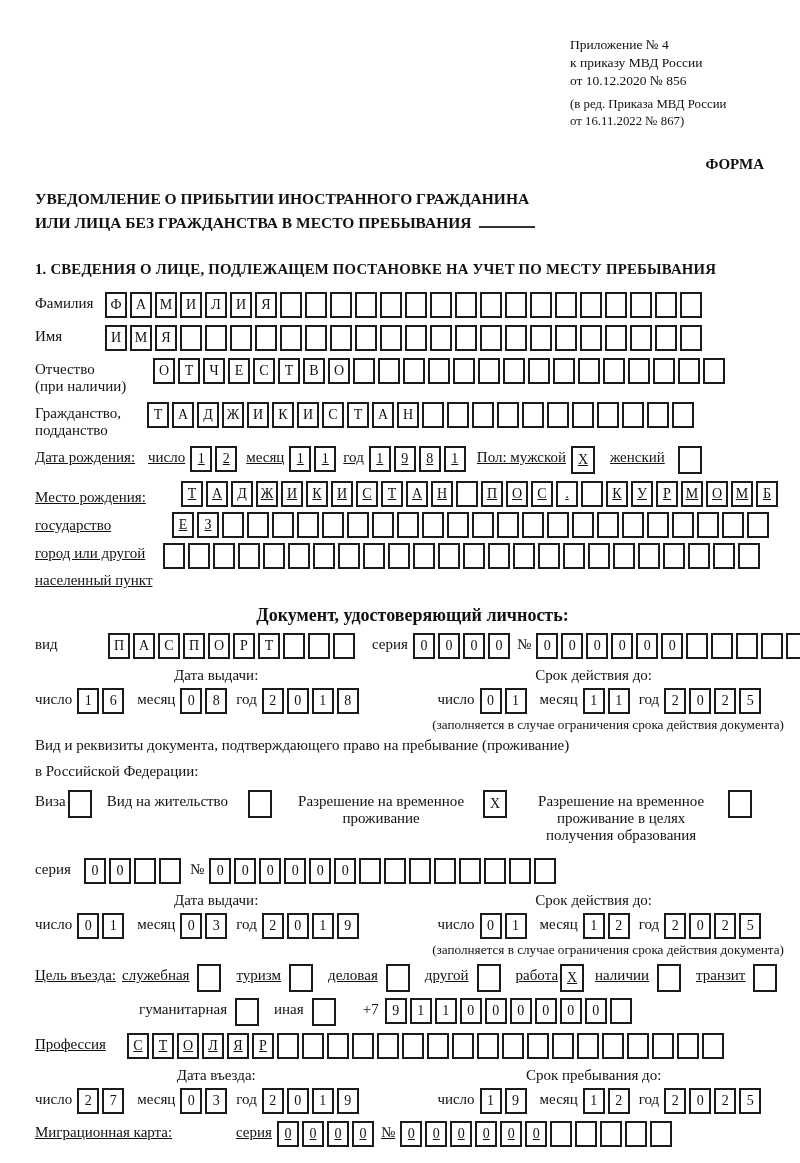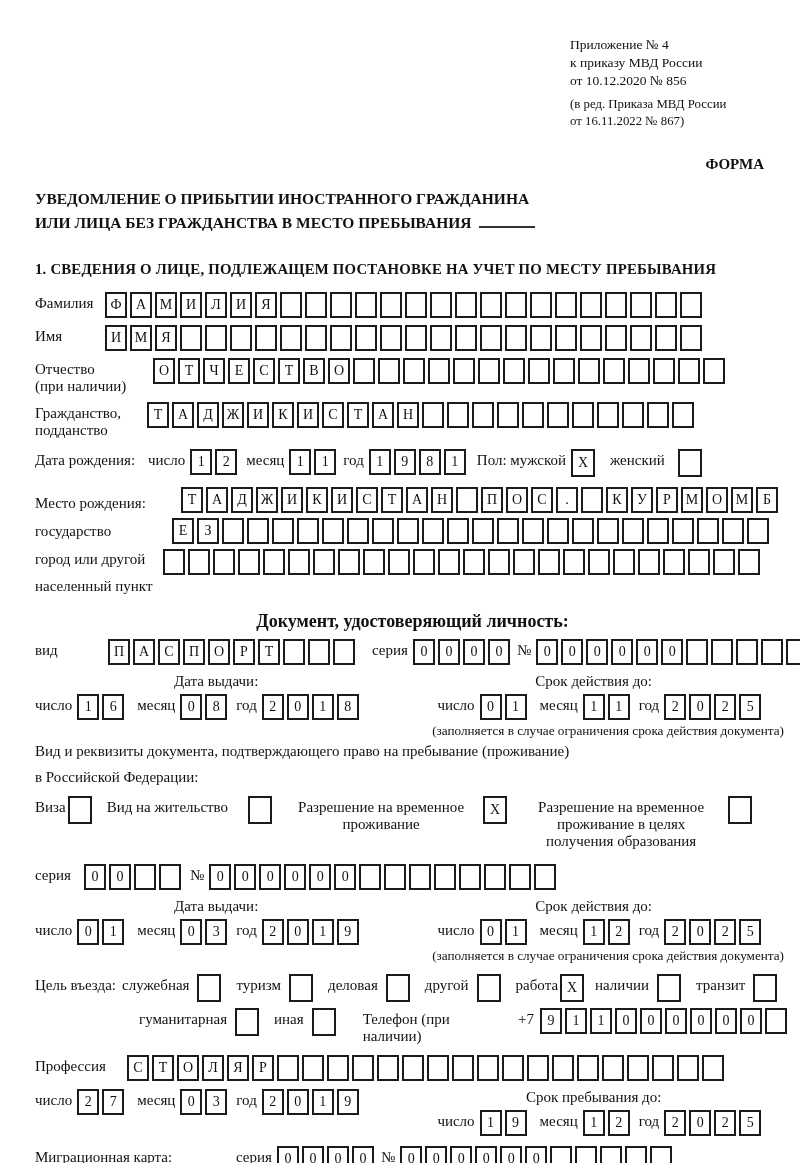--- a/index.html
+++ b/index.html
@@ -34,21 +34,21 @@
   .drow{display:flex;align-items:flex-start;}
   .note{text-align:right;font-size:13.2px;margin-top:3px;padding-right:6px;}
   .intro{margin-top:0;line-height:1.7;}
   .optrow{display:flex;align-items:flex-start;margin-top:6px;}
   .opt{display:flex;align-items:flex-start;margin-right:12px;}
   .opt .olabel{padding-top:3px;margin-right:8px;}
   .opt .center{text-align:center;}
   .w190{width:188px;}
   .w200{width:198px;}
   .indent{margin-left:104px;}
-  .mt10{margin-top:10px;}
+  .mt10{text-decoration:underline;}
   .mt14{margin-top:14px;}
 </style>
 </head>
 <body>
 
 <div class="appendix">
   <div>Приложение № 4</div>
   <div>к приказу МВД России</div>
   <div>от 10.12.2020 № 856</div>
   <div class="sub">
@@ -525,21 +525,20 @@
 
 <div class="optrow indent">
   <span class="opt">
       <span class="olabel">гуманитарная</span>
       <span class="cell cb"></span>
     </span>
   <span class="opt" style="margin-right:24px">
       <span class="olabel">иная</span>
       <span class="cell cb"></span>
     </span>
-  <span class="olabel" style="padding-top:3px;margin-right:18px">Телефон (при наличии)</span>
   <span class="olabel" style="padding-top:3px;margin-right:6px">+7</span>
   <span class="cells">
       <span class="cell">9</span>
       <span class="cell">1</span>
       <span class="cell">1</span>
       <span class="cell">0</span>
       <span class="cell">0</span>
       <span class="cell">0</span>
       <span class="cell">0</span>
       <span class="cell">0</span>
@@ -573,20 +572,21 @@
       <span class="cell"></span>
       <span class="cell"></span>
       <span class="cell"></span>
       <span class="cell"></span>
       <span class="cell"></span>
     </span>
 </div>
 
 <div class="twocol">
   <div class="col-l">
+    <div class="dhead">Дата въезда:</div>
     <div class="drow">
       <span class="dlabel">число</span>
       <span class="cells">
           <span class="cell">2</span>
           <span class="cell">7</span>
         </span>
       <span class="dlabel" style="padding-left:10px">месяц</span>
       <span class="cells">
           <span class="cell">0</span>
           <span class="cell">3</span>

